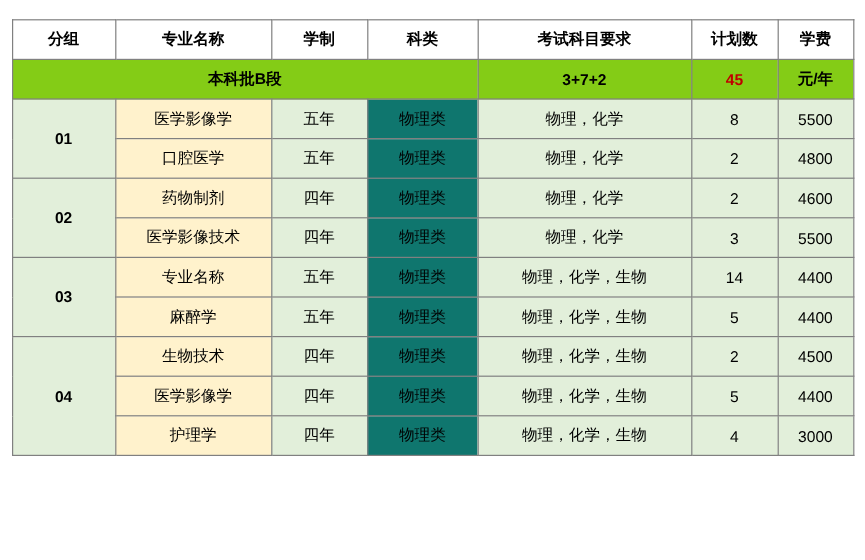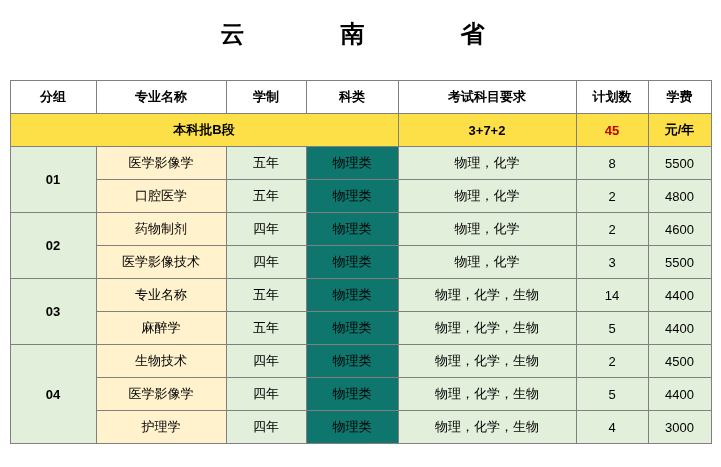--- a/index.html
+++ b/index.html
@@ -43,21 +43,21 @@
     padding: 0 2px;
     box-sizing: border-box;
   }
   thead th {
     background: #ffffff;
     font-weight: bold;
     font-size: 14px;
     height: 42px;
   }
   .band {
-    background: #fde047;
+    background: #84cc16;
     font-weight: bold;
     font-size: 14px;
     height: 33px;
   }
   .band .num {
     color: #c00000;
     font-weight: bold;
   }
   .groupcell {
     background: #e2efda;
@@ -77,21 +77,20 @@
   col.w-kelei { width: 92px; }
   col.w-req   { width: 178px; }
   col.w-plan  { width: 72px; }
   col.w-fee   { width: 63px; }
 </style>
 </head>
 <body>
 
 <div class="page">
 
-  <div class="title">云　　南　　省</div>
 
   <table class="grid">
     <colgroup>
       <col class="w-group">
       <col class="w-major">
       <col class="w-years">
       <col class="w-kelei">
       <col class="w-req">
       <col class="w-plan">
       <col class="w-fee">

